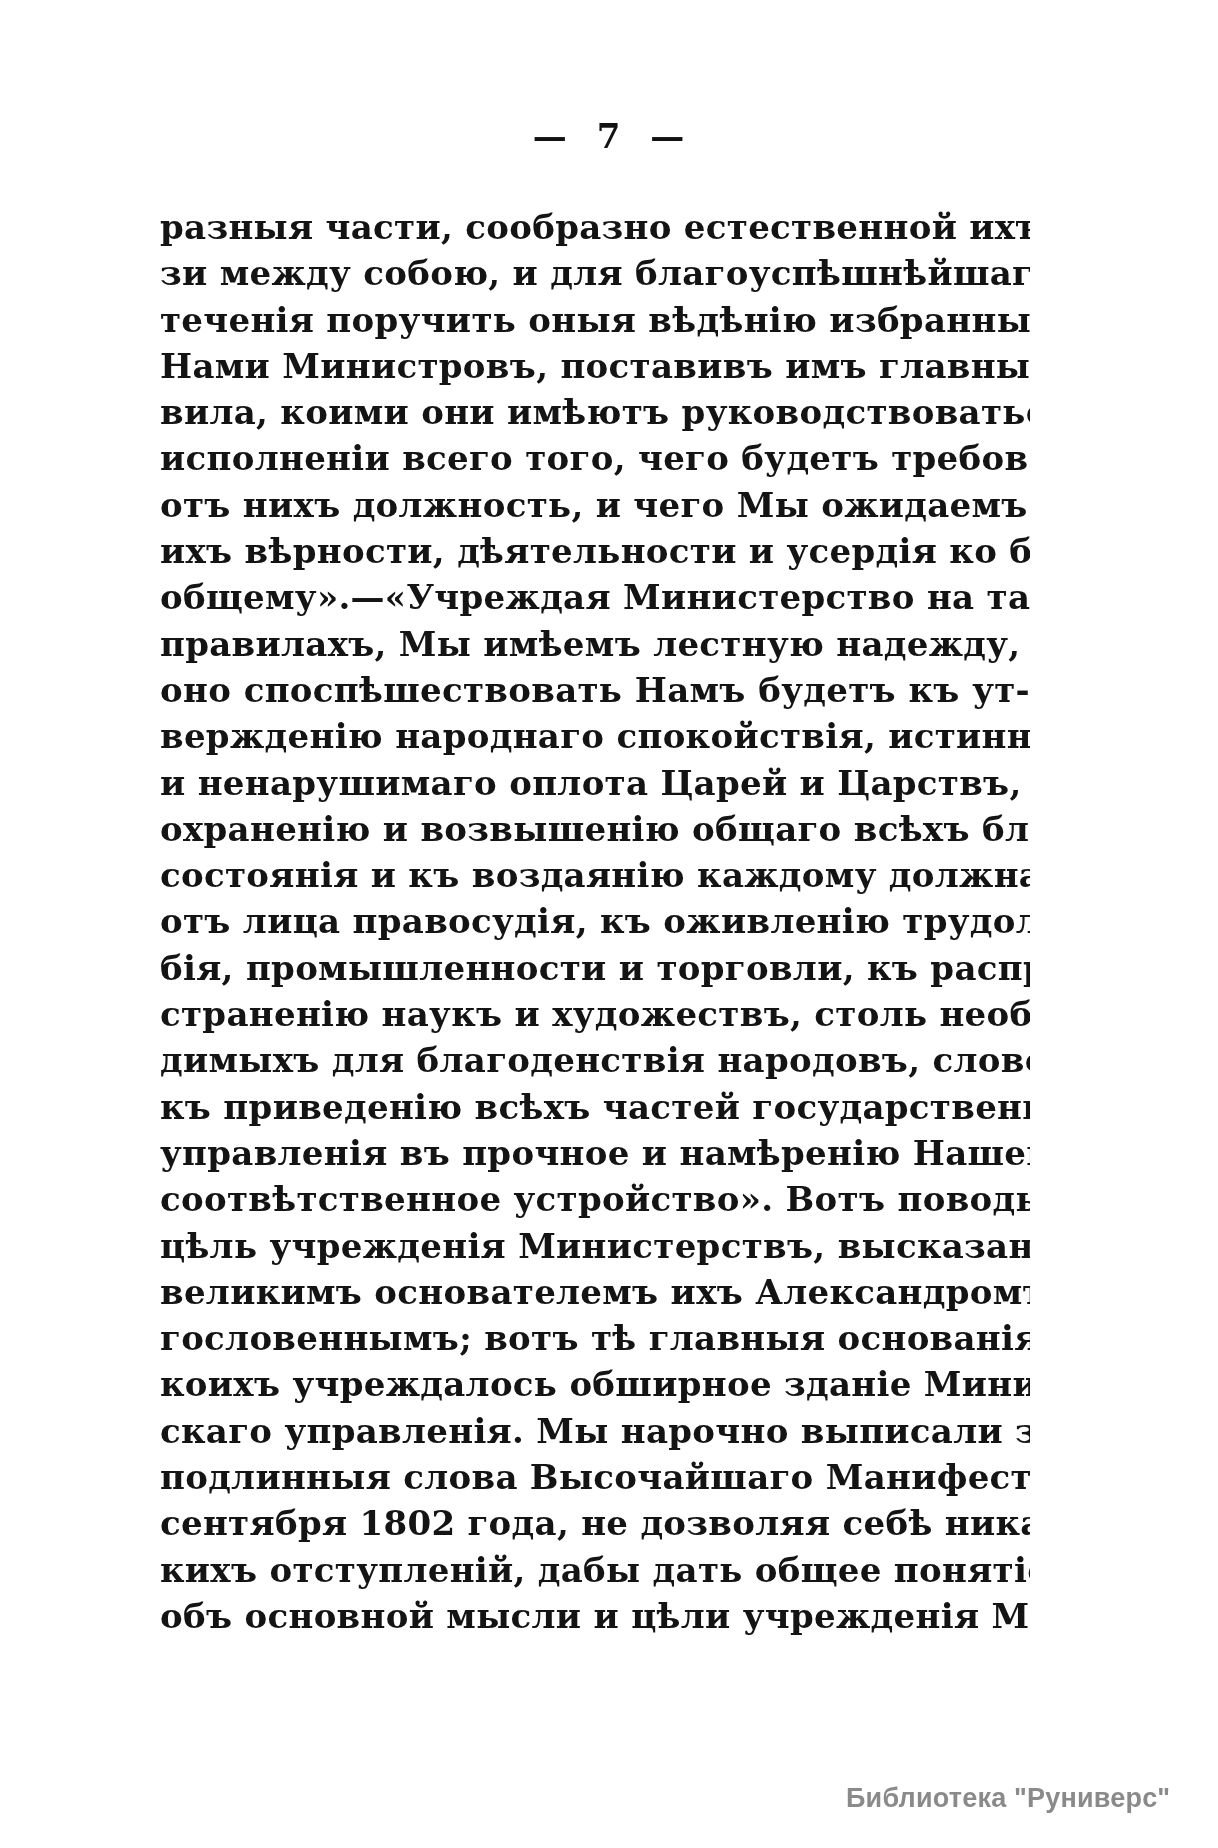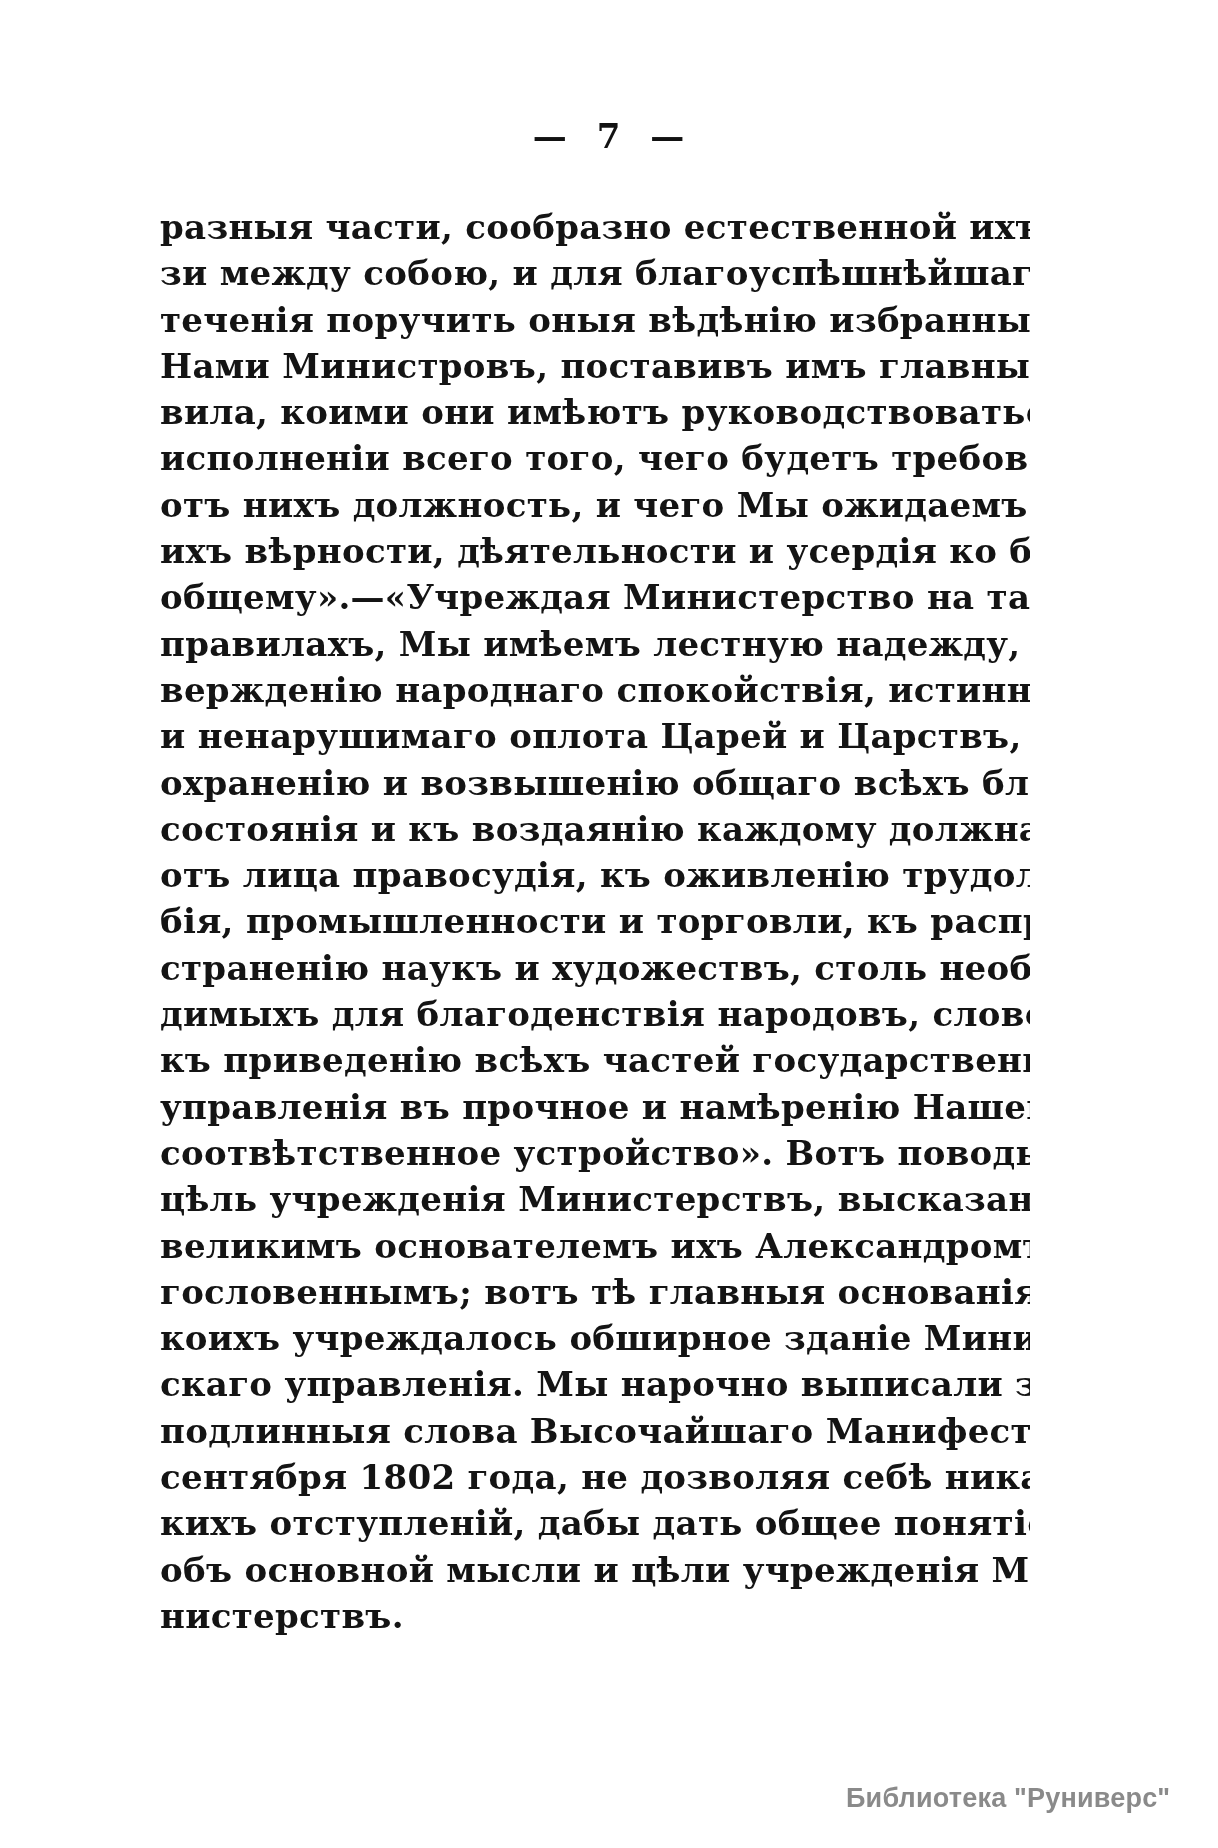--- a/index.html
+++ b/index.html
@@ -75,38 +75,38 @@
       <div class="line">разныя части, сообразно естественной ихъ свя-</div>
       <div class="line">зи между собою, и для благоуспѣшнѣйшаго</div>
       <div class="line">теченія поручить оныя вѣдѣнію избранныхъ</div>
       <div class="line">Нами Министровъ, поставивъ имъ главныя пра-</div>
       <div class="line">вила, коими они имѣютъ руководствоваться въ</div>
       <div class="line">исполненіи всего того, чего будетъ требовать</div>
       <div class="line">отъ нихъ должность, и чего Мы ожидаемъ отъ</div>
       <div class="line">ихъ вѣрности, дѣятельности и усердія ко благу</div>
       <div class="line">общему».—«Учреждая Министерство на такихъ</div>
       <div class="line">правилахъ, Мы имѣемъ лестную надежду, что</div>
+      <div class="line">оно споспѣшествовать Намъ будетъ къ ут-</div>
       <div class="line">вержденію народнаго спокойствія, истиннаго</div>
       <div class="line">и ненарушимаго оплота Царей и Царствъ, къ</div>
       <div class="line">охраненію и возвышенію общаго всѣхъ благо-</div>
       <div class="line">состоянія и къ воздаянію каждому должнаго</div>
       <div class="line">отъ лица правосудія, къ оживленію трудолю-</div>
       <div class="line">бія, промышленности и торговли, къ распро-</div>
       <div class="line">страненію наукъ и художествъ, столь необхо-</div>
       <div class="line">димыхъ для благоденствія народовъ, словомъ,</div>
       <div class="line">къ приведенію всѣхъ частей государственнаго</div>
       <div class="line">управленія въ прочное и намѣренію Нашему</div>
       <div class="line">соотвѣтственное устройство». Вотъ поводы и</div>
       <div class="line">цѣль учрежденія Министерствъ, высказанные</div>
       <div class="line">великимъ основателемъ ихъ Александромъ Бла-</div>
       <div class="line">гословеннымъ; вотъ тѣ главныя основанія, на</div>
       <div class="line">коихъ учреждалось обширное зданіе Министер-</div>
       <div class="line">скаго управленія. Мы нарочно выписали здѣсь</div>
       <div class="line">подлинныя слова Высочайшаго Манифеста, 8</div>
       <div class="line">сентября 1802 года, не дозволяя себѣ ника-</div>
       <div class="line">кихъ отступленій, дабы дать общее понятіе</div>
       <div class="line">объ основной мысли и цѣли учрежденія Ми-</div>
-      <div class="line last">нистерствъ.</div>
     </div>
 
   <div class="watermark">Библиотека "Руниверс"</div>
 
 </div>
 
 </body></html>

